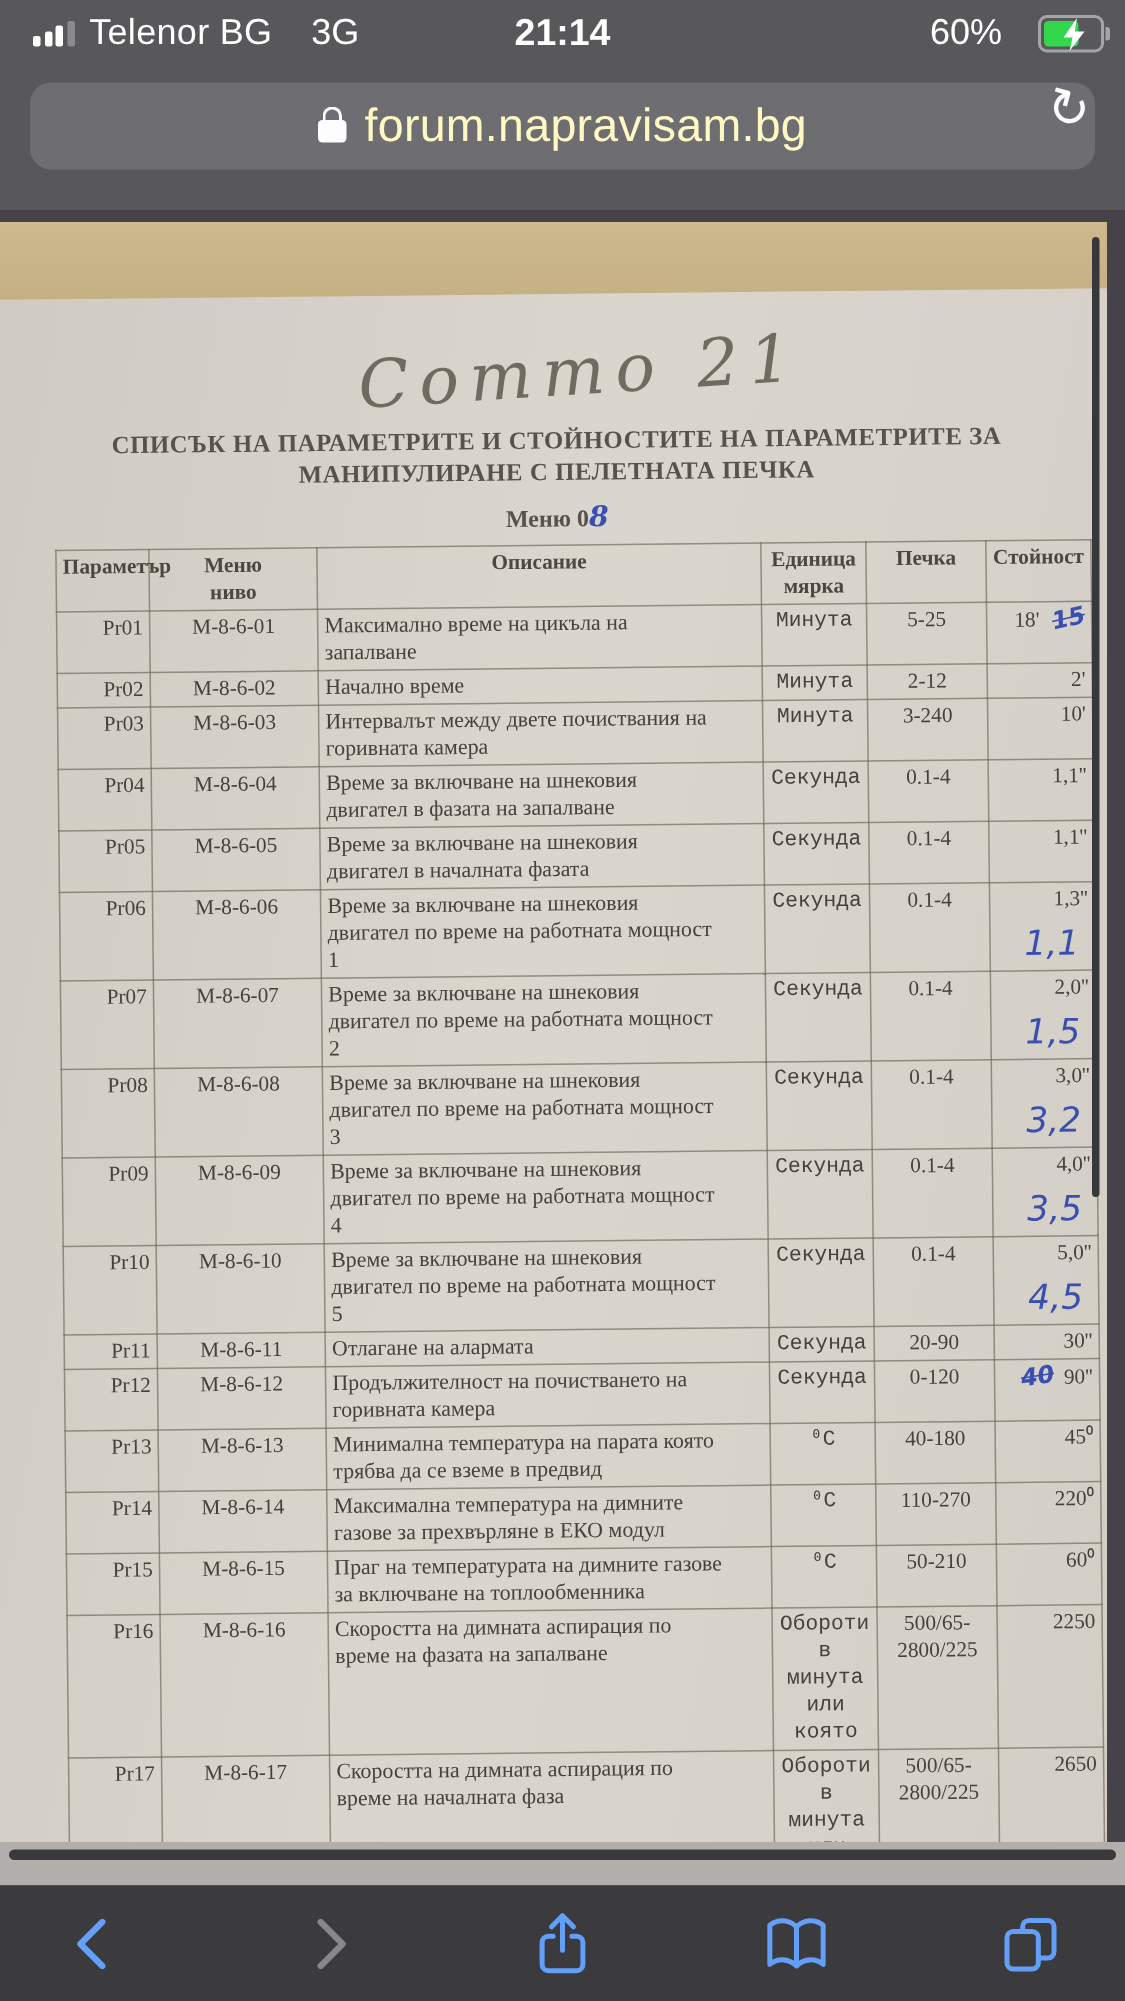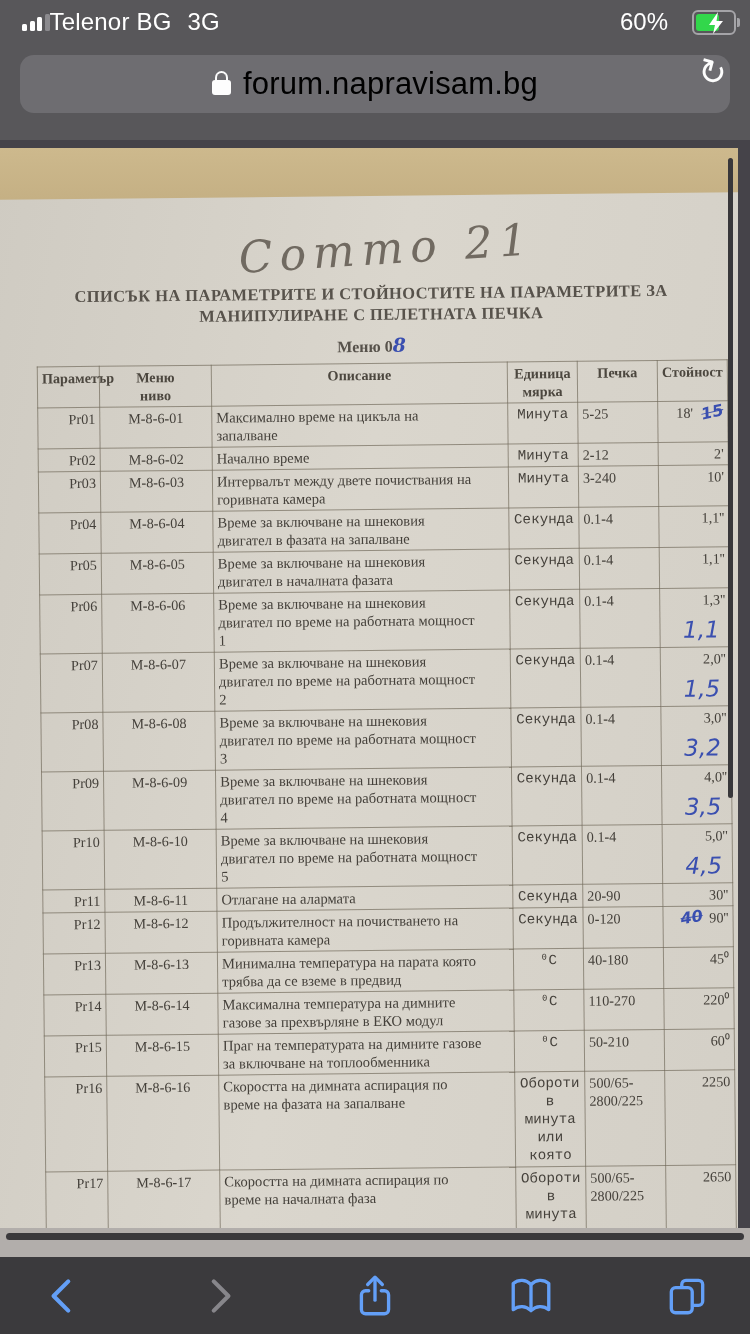--- a/index.html
+++ b/index.html
@@ -2,39 +2,39 @@
 <html><head>
 <meta charset="utf-8">
 <style>
   html,body{margin:0;padding:0;background:#222;}
   .phone{position:relative;width:750px;height:1334px;overflow:hidden;
          font-family:"Liberation Sans",sans-serif;background:#454349;}
 
   
   .status-bar{position:absolute;left:0;top:0;width:750px;height:44px;background:#58575a;
               display:flex;align-items:center;color:#fff;}
-  .sb-left{display:flex;align-items:center;margin-left:22px;}
+  .sb-left{display:flex;align-items:center;margin-left:22px;gap:10px;}
   .sig{display:flex;align-items:flex-end;gap:2.5px;height:17px;}
   .sig i{display:block;width:5px;border-radius:1.5px;background:#fff;}
   .sig i:nth-child(1){height:7px}.sig i:nth-child(2){height:10px}
   .sig i:nth-child(3){height:14px}.sig i:nth-child(4){height:17px;background:#8b8a8e;}
   .carrier{font-size:24px;font-weight:500;letter-spacing:.2px;}
   .network{font-size:24px;font-weight:400;margin-left:16px;}
   .sb-time{position:absolute;left:0;right:0;text-align:center;font-size:25px;font-weight:700;}
   .sb-right{position:absolute;right:14px;top:0;height:44px;display:flex;align-items:center;gap:24px;}
   .batt-pct{font-size:24px;font-weight:400;}
   .batt{position:relative;width:40px;height:21px;border:2px solid #a5a4a8;border-radius:6px;}
   .batt-fill{position:absolute;left:2px;top:2px;bottom:2px;width:58%;background:#32d74b;border-radius:3px;}
   .batt-cap{position:absolute;right:-6px;top:6px;width:3px;height:9px;background:#a5a4a8;border-radius:0 2px 2px 0;}
   .bolt{position:absolute;left:9px;top:-2px;width:26px;height:26px;}
 
   
   .url-area{position:absolute;left:0;top:44px;width:750px;height:96px;background:#58575a;}
   .url-pill{position:absolute;left:20px;top:11px;width:710px;height:58px;background:#6e6d71;
-            border-radius:14px;display:flex;align-items:center;justify-content:center;color:#000000;}
+            border-radius:14px;display:flex;align-items:center;justify-content:center;color:#fef9c3;}
   .lock{position:relative;width:19px;height:15px;background:#fdfdfd;border-radius:3px;margin-right:12px;margin-top:7px;}
   .lock:before{content:"";position:absolute;left:3px;top:-9px;width:9px;height:10px;
                border:2.5px solid #fdfdfd;border-bottom:none;border-radius:7px 7px 0 0;}
   .url-text{font-size:31px;font-weight:400;letter-spacing:.2px;}
   .reload{position:absolute;right:24px;top:8px;font-size:34px;color:#fdfdfd;transform:rotate(15deg);}
 
   
   .content{position:absolute;left:0;top:140px;width:750px;height:1117px;background:#454349;overflow:hidden;}
   .photo{position:absolute;left:0;top:8px;width:738px;height:1080px;overflow:hidden;}
   .surface{position:absolute;left:0;top:0;width:100%;height:95px;
@@ -54,21 +54,21 @@
   table.params{border-collapse:collapse;table-layout:fixed;width:690px;margin:7px 0 0 47px;
                font-size:14.2px;line-height:18px;color:#45413b;}
   table.params th,table.params td{border:1px solid rgba(108,100,84,.65);vertical-align:top;
                padding:2px 4px;font-weight:400;}
   table.params th{font-weight:700;text-align:center;color:#4c473f;}
   .pre{white-space:pre-line;}
   td.c-param{padding-left:8px;text-align:right;}
   td.c-menu{text-align:center;}
   td.c-desc{padding-left:7px;padding-right:5px;font-size:14.6px;}
   td.c-unit{text-align:center;font-family:Liberation Mono, monospace;}
-  td.c-range{text-align:left;margin-top:12px;}
+  td.c-range{text-align:center;margin-top:12px;}
   td.c-value{text-align:right;padding-right:20px;}
   .note{font-family:"DejaVu Sans",sans-serif;font-style:italic;color:#3a4fb0;}
   .note.below{display:block;font-size:23px;font-weight:500;margin:9px 6px 2px 0;line-height:24px;}
   .note.scribble{display:inline-block;font-size:16px;font-weight:700;text-decoration:line-through;
                  transform:rotate(-12deg);margin-left:8px;}
   .note.scribble.before{margin-left:0;margin-right:6px;transform:rotate(-8deg);}
 
   
   .v-scrollbar{position:absolute;right:5px;top:10px;width:5px;height:640px;background:#38373a;border-radius:3px;}
   .bottom-strip{position:absolute;left:0;top:1088px;width:750px;height:29px;background:#b2aeab;}
@@ -89,20 +89,21 @@
     <div class="sb-left">
       <span class="sig">
           <i></i>
           <i></i>
           <i></i>
           <i></i>
         </span>
       <span class="carrier">Telenor BG</span>
       <span class="network">3G</span>
     </div>
+    <div class="sb-time">21:14</div>
     <div class="sb-right">
       <span class="batt-pct">60%</span>
       <span class="batt">
         <span class="batt-fill"></span>
           <span class="batt-cap"></span>
         <svg class="bolt" viewBox="0 0 26 26">
             <polygon points="15,2 6,15 12,15 10,24 20,11 13.5,11" fill="#fff"></polygon>
           </svg>
       </span>
     </div>

